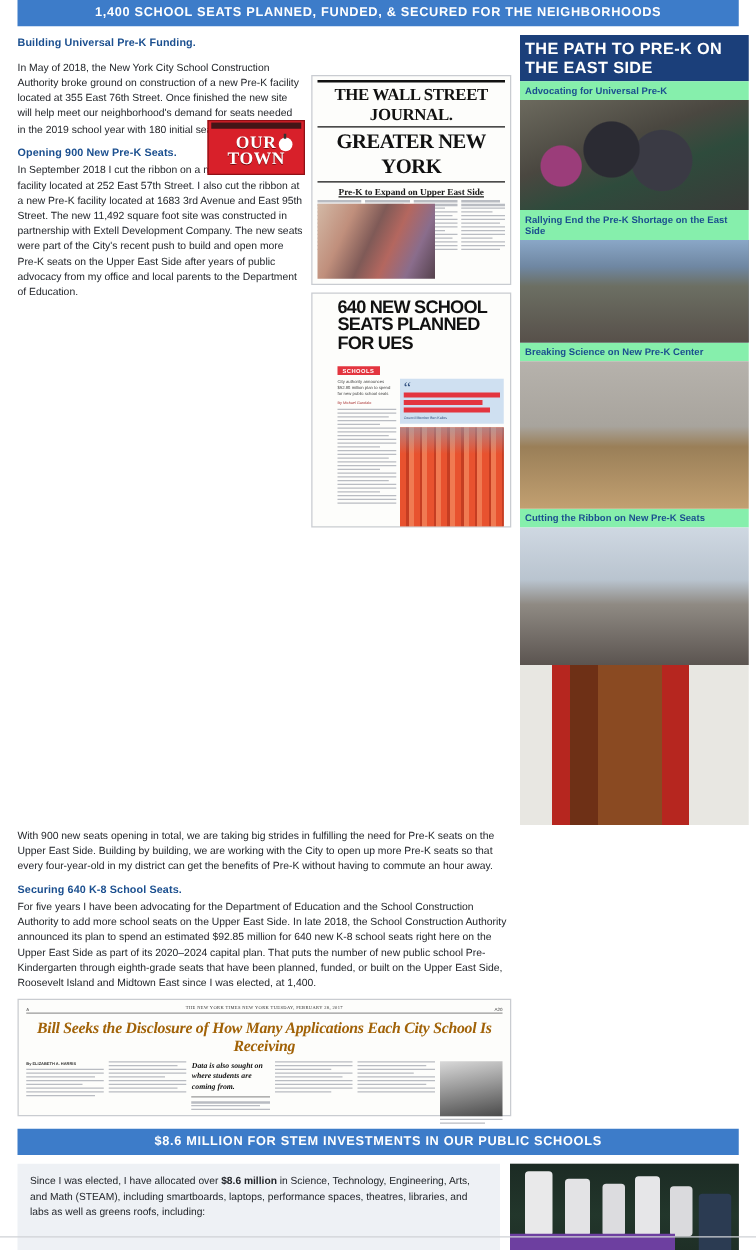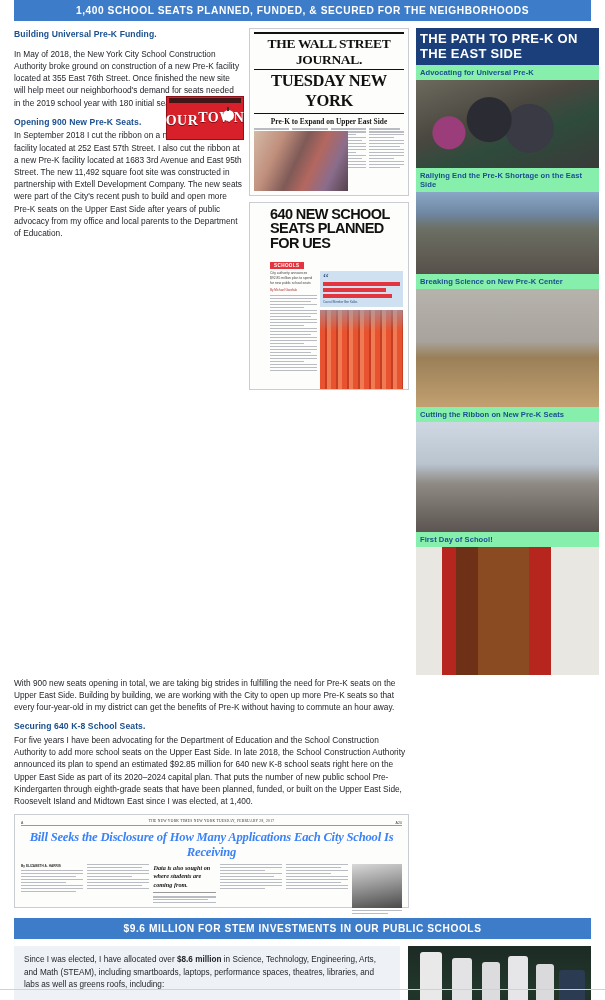--- a/index.html
+++ b/index.html
@@ -31,48 +31,48 @@
   .lede { font-weight: bold; color: #1b4f8f; font-size: 8.6px; display:block; margin-bottom:1px; letter-spacing:.1px;}
   .para { margin-bottom: 7px; }
 
   
   .main-row { display: flex; gap: 7px; margin-top: 7px; }
   .col-left  { width: 228px; flex: none; }
   .col-mid   { width: 160px; flex: none; }
   .col-right { width: 183px; flex: none; }
 
   
-  .clip { border: 1px solid #c9ccd1; background: #fdfdfb; overflow: hidden; position: relative; }
+  .clip { border: 1px solid #c9ccd1; background: #fdfdfb; overflow: hidden; position: relative; margin-top: 32px; }
   .wsj-mast {
     border-top: 2px solid #111; border-bottom: 1px solid #111;
     font-family: "Liberation Serif", serif; font-weight: bold;
     font-size: 13.5px; text-align: center; letter-spacing: -0.3px;
     padding: 2px 0 1px; color:#111; margin: 3px 4px 0;
   }
   .wsj-sub {
     font-family: "Liberation Serif", serif; font-weight: bold;
     font-size: 16.5px; text-align: center; letter-spacing: -0.4px;
     color:#111; padding: 1px 0 2px; border-bottom:1px solid #111; margin:0 4px;
   }
   .wsj-head {
     font-family: "Liberation Serif", serif; font-weight: bold; font-size: 7.4px;
-    text-align:center; padding: 3px 4px 2px; color:#181818;
+    text-align:center; padding: 3px 4px 2px; color:#181818;text-decoration:underline;
   }
   .fakecols { display:flex; gap:3px; padding: 0 4px; }
   .fakecol { flex:1; }
   .fline { height:1.3px; background:#b9bcc2; margin-bottom:1.7px; }
   .fline.s { width: 72%; }
   .fline.m { width: 88%; }
 
   .photo { background-size: cover; background-position: center; position: relative; }
 
   
   .ourtown {
     position:absolute; width:78px; height:44px; background:#d8202a;
-    border:1px solid #8f1016; display:flex; flex-direction:row;
+    border:1px solid #8f1016; display:flex; flex-direction:column;
     align-items:center; justify-content:center;
   }
   .ourtown .strip { position:absolute; top:1px; left:2px; right:2px; height:5px; background:#111; opacity:.75;}
   .ourtown .ot1, .ourtown .ot2 {
     font-family:"Liberation Serif", serif; font-weight:bold; color:#fff;
     font-size:14px; letter-spacing:.5px; line-height:.95; text-shadow:0 1px 0 #6e0b10;
   }
   .ourtown .ot1 { margin-top:6px; }
   .apple { position:absolute; right:9px; top:13px; width:11px; height:11px; border-radius:50%; background:#fff; }
   .apple:after { content:""; position:absolute; top:-3px; left:4px; width:2px;height:4px;background:#333; }
@@ -90,21 +90,21 @@
 
   
   .pc-cap {
     color:#1b4f8f; font-weight:bold; font-size:7.6px; padding:3px 3px 3px 4px;
     background:#86efac; letter-spacing:.05px;
   }
 
   
   .nyt { border:1px solid #c9ccd1; margin-top:7px; background:#fdfdfb; padding:4px 6px 6px; }
   .nyt-rail { font-family:"Liberation Serif",serif; font-size:3.6px; text-align:center; color:#333; letter-spacing:.3px; border-bottom:.7px solid #999; padding-bottom:2px;}
-  .nyt-head { font-family:"Liberation Serif",serif; font-style:italic; font-weight:bold; font-size:12.6px; text-align:center; color:#3b82f6; padding:4px 2px 4px; letter-spacing:-.2px;}
+  .nyt-head { font-family:"Liberation Serif",serif; font-style:italic; font-weight:bold; font-size:12.6px; text-align:center; color:#a16207; padding:4px 2px 4px; letter-spacing:-.2px;}
   .nyt-cols { display:flex; gap:4px; }
   .nyt-col { flex:1; }
   .nyt-pull { font-family:"Liberation Serif",serif; font-style:italic; font-weight:bold; font-size:6.2px; color:#111; line-height:1.35; border-bottom:.7px solid #999; padding-bottom:3px; margin-bottom:3px;}
 
   
   .stem-wrap { display:flex; gap:8px; margin-top:7px; }
   .stem-box { flex:1; background:#eef1f5; padding:8px 10px; }
   .stem-text { font-size:8.2px; line-height:1.5; color:#23262b; }
   .stem-list { list-style:none; margin-top:2px; }
   .stem-list li { font-size:8.2px; line-height:1.55; color:#23262b; padding-left:9px; position:relative;}
@@ -143,21 +143,21 @@
       <div class="para">
         <span class="lede">Opening 900 New Pre-K Seats.</span>
         <span>In September 2018 I cut the ribbon on a new 144 seat Pre-K facility located at 252 East 57th Street. I also cut the ribbon at a new Pre-K facility located at 1683 3rd Avenue and East 95th Street. The new 11,492 square foot site was constructed in partnership with Extell Development Company. The new seats were part of the City's recent push to build and open more Pre-K seats on the Upper East Side after years of public advocacy from my office and local parents to the Department of Education.</span>
       </div>
     </div>
 
     <div class="col-mid">
 
       <div class="clip" style="height:168px;">
         <div class="wsj-mast">THE WALL STREET JOURNAL.</div>
-        <div class="wsj-sub">TUESDAY NEW YORK</div>
+        <div class="wsj-sub">GREATER NEW YORK</div>
         <div class="wsj-head">Pre-K to Expand on Upper East Side</div>
         <div class="fakecols">
           <div class="fakecol">
             <div class="fline"></div>
               <div class="fline"></div>
               <div class="fline m"></div>
               <div class="fline"></div>
               <div class="fline"></div>
               <div class="fline s"></div>
               <div class="fline"></div>
@@ -291,21 +291,20 @@
              #6b7280;"></div>
 
       <div class="pc-cap">Breaking Science on New Pre-K Center</div>
       <div class="photo" style="height:118px; background:
              linear-gradient(180deg,#b6b2ac 0%,#a8a49d 44%,#9a7f58 58%,#c2a071 100%);"></div>
 
       <div class="pc-cap">Cutting the Ribbon on New Pre-K Seats</div>
       <div class="photo" style="height:110px; background:
              linear-gradient(180deg,#cfd8e2 0%,#b9c4cf 38%,#8f8a83 56%,#5b5450 100%);"></div>
 
-      <div class="pc-cap">First Day of School!</div>
       <div class="photo" style="height:128px; background:
              linear-gradient(90deg,#e8e7e2 0 14%, #b6261f 14% 22%, #6e3016 22% 34%, #8a4a22 34% 62%, #b6261f 62% 74%, #e8e7e2 74% 100%);"></div>
     </div>
   </div>
 
   <div style="width:395px; margin-top:2px;" class="body-text">
     <div class="para">With 900 new seats opening in total, we are taking big strides in fulfilling the need for Pre-K seats on the Upper East Side. Building by building, we are working with the City to open up more Pre-K seats so that every four-year-old in my district can get the benefits of Pre-K without having to commute an hour away.</div>
     <div class="para">
       <span class="lede">Securing 640 K-8 School Seats.</span>
       <span>For five years I have been advocating for the Department of Education and the School Construction Authority to add more school seats on the Upper East Side. In late 2018, the School Construction Authority announced its plan to spend an estimated $92.85 million for 640 new K-8 school seats right here on the Upper East Side as part of its 2020–2024 capital plan. That puts the number of new public school Pre-Kindergarten through eighth-grade seats that have been planned, funded, or built on the Upper East Side, Roosevelt Island and Midtown East since I was elected, at 1,400.</span>
@@ -371,21 +370,21 @@
           <div class="fline"></div>
       </div>
       <div class="nyt-col" style="flex:.8;">
         <div class="photo" style="height:44px;background:linear-gradient(170deg,#d9d9d9 0%,#9a9a9a 45%,#4a4a4a 100%);"></div>
         <div class="fline" style="margin-top:2px;"></div>
           <div class="fline s"></div>
       </div>
     </div>
   </div>
 
-  <div class="banner" style="margin-top:10px;">$9.6 MILLION FOR STEM INVESTMENTS IN OUR PUBLIC SCHOOLS</div>
+  <div class="banner" style="margin-top:10px;">$8.6 MILLION FOR STEM INVESTMENTS IN OUR PUBLIC SCHOOLS</div>
 
   <div class="stem-wrap">
     <div class="stem-box">
       <div class="stem-text">
         <span>Since I was elected, I have allocated over </span><b>$8.6 million</b><span> in Science, Technology, Engineering, Arts, and Math (STEAM), including smartboards, laptops, performance spaces, theatres, libraries, and labs as well as greens roofs, including:</span>
       </div>
     </div>
     <div class="stem-photo">
       <div style="position:absolute;inset:0;background:linear-gradient(180deg,#1c2b24 0%,#22362b 40%,#1a2620 100%);"></div>
       <div style="position:absolute;top:6px;left:12px;width:22px;height:52px;background:#e9e9ea;border-radius:3px;"></div>

